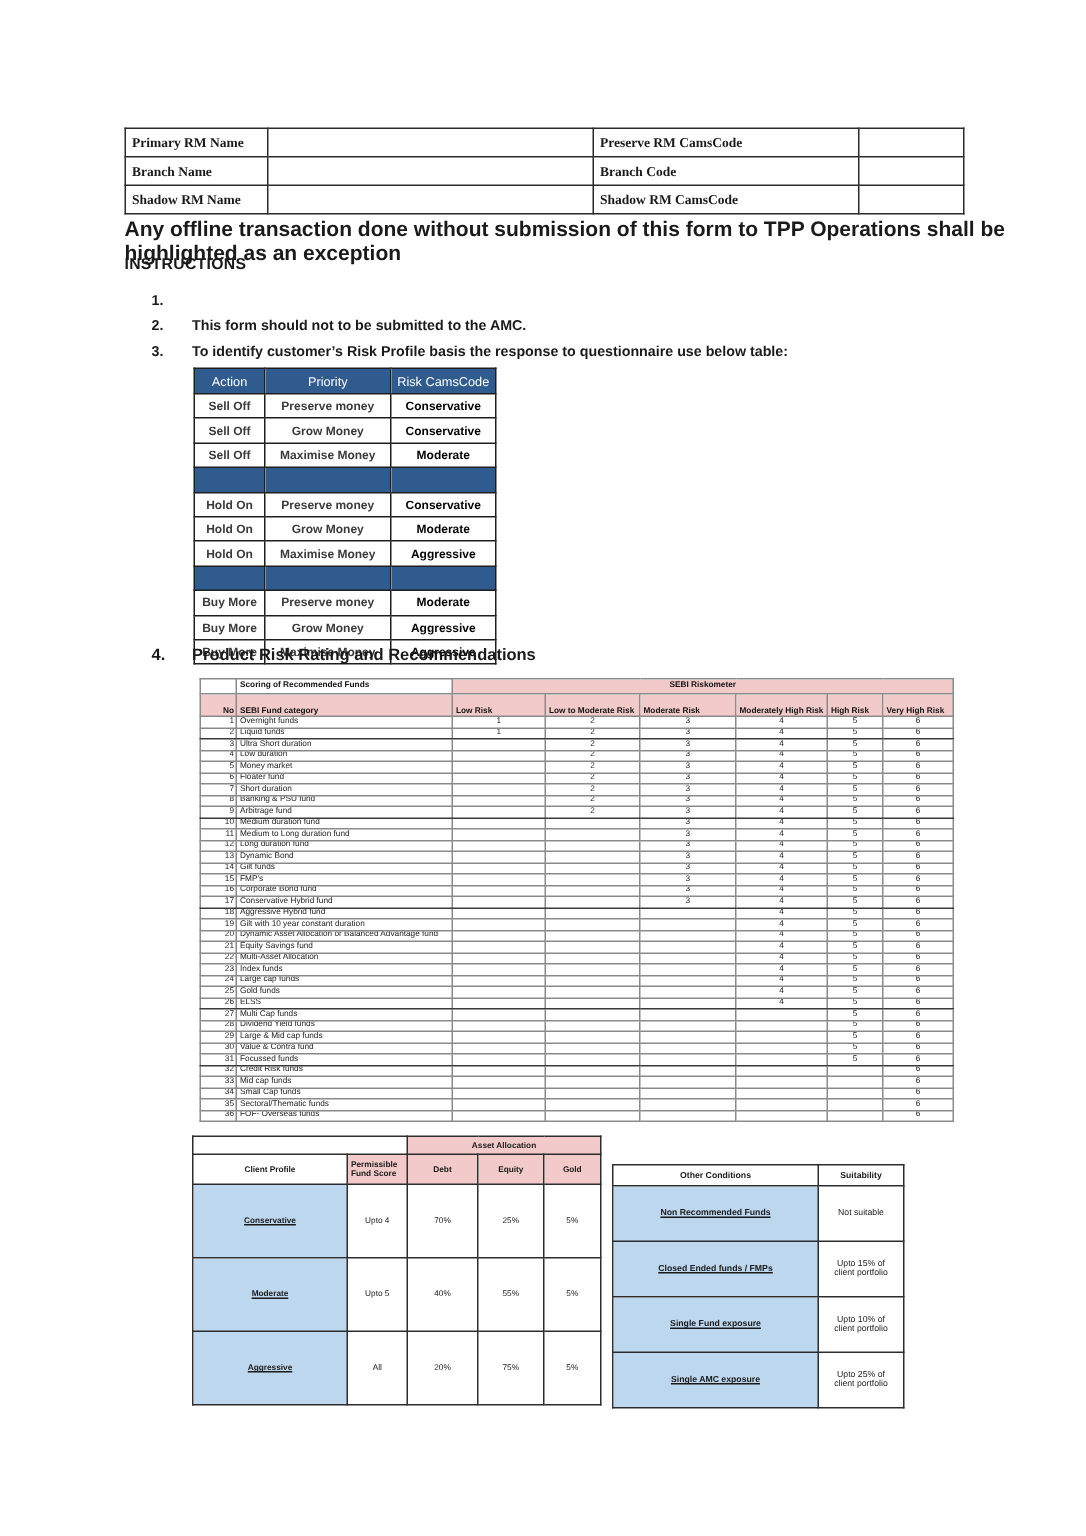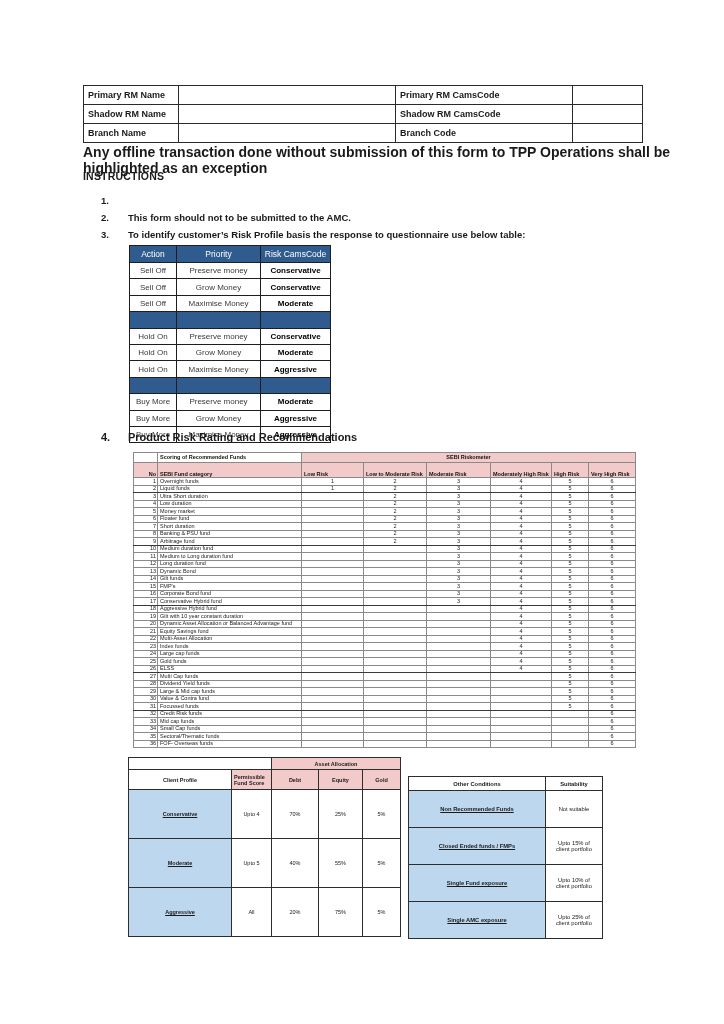--- a/index.html
+++ b/index.html
@@ -2,38 +2,38 @@
 <html><head>
 <meta charset="utf-8">
 <style>
   html,body{margin:0;padding:0;background:#fff;}
   .page{position:relative;width:724px;height:1024px;background:#fff;overflow:hidden;
         font-family:"Liberation Sans",sans-serif;color:#1a1a1a;}
   table{border-collapse:collapse;table-layout:fixed;position:absolute;}
   td,th{overflow:hidden;}
 
   
-  #rmTable{left:83px;top:85px;width:559px;}
+  #rmTable{left:83px;top:85px;width:559px;font-family:Liberation Serif, serif;}
   #rmTable td{border:1.4px solid #2a2a2a;height:18px;font-size:9px;padding:0 4px;}
   #rmTable td.lbl{font-weight:bold;}
 
   .exception{position:absolute;left:83px;top:144px;font-size:14px;font-weight:bold;}
 
   .instructions-title{position:absolute;left:83px;top:170px;width:524px;text-align:left;
       font-size:10.5px;font-weight:bold;letter-spacing:.2px;}
 
   .instr{position:absolute;left:101px;top:192px;width:560px;}
   .instr-item{display:flex;font-size:9.5px;font-weight:bold;line-height:17px;}
   .instr-num{width:27px;flex:none;}
 
   
   #actionTable{left:129px;top:245px;width:201px;}
   #actionTable th{background:#2F5B8F;color:#fff;font-weight:400;font-size:8.5px;
       border:1px solid #1e1e1e;height:14px;}
-  #actionTable td{border:1px solid #1e1e1e;height:13.4px;font-size:8px;text-align:center;color:#3a3a3a;}
+  #actionTable td{border:1px solid #1e1e1e;height:13.4px;font-size:8px;text-align:center;color:#3a3a3a;font-weight:bold;}
   #actionTable td.a2{font-weight:bold;color:#000;}
   #actionTable tr.divider-row td{background:#2F5B8F;}
 
   .section4{position:absolute;left:101px;top:431px;display:flex;font-size:11px;font-weight:bold;}
   .section4 .instr-num{width:27px;}
 
   
   #sebiTable{left:133px;top:452px;width:502px;}
   #sebiTable td{border:1px solid #8a8a8a;font-size:5.5px;line-height:1;padding:0 2px;color:#222;height:6.5px;}
   #sebiTable tr.hr1 td{height:9px;font-weight:bold;color:#111;}
@@ -71,33 +71,33 @@
     <colgroup>
         <col style="width:95px">
         <col style="width:217px">
         <col style="width:177px">
         <col style="width:70px">
       </colgroup>
     <tbody>
         <tr>
           <td class="lbl">Primary RM Name</td>
           <td class="val"></td>
-          <td class="lbl">Primary RM CamsCode</td>
+          <td class="lbl">Preserve RM CamsCode</td>
+          <td class="val"></td>
+        </tr>
+        <tr>
+          <td class="lbl">Branch Name</td>
+          <td class="val"></td>
+          <td class="lbl">Branch Code</td>
           <td class="val"></td>
         </tr>
         <tr>
           <td class="lbl">Shadow RM Name</td>
           <td class="val"></td>
           <td class="lbl">Shadow RM CamsCode</td>
-          <td class="val"></td>
-        </tr>
-        <tr>
-          <td class="lbl">Branch Name</td>
-          <td class="val"></td>
-          <td class="lbl">Branch Code</td>
           <td class="val"></td>
         </tr>
       </tbody>
   </table>
 
   <div class="exception">Any offline transaction done without submission of this form to TPP Operations shall be highlighted as an exception</div>
 
   <div class="instructions-title">INSTRUCTIONS</div>
 
   <div class="instr">

